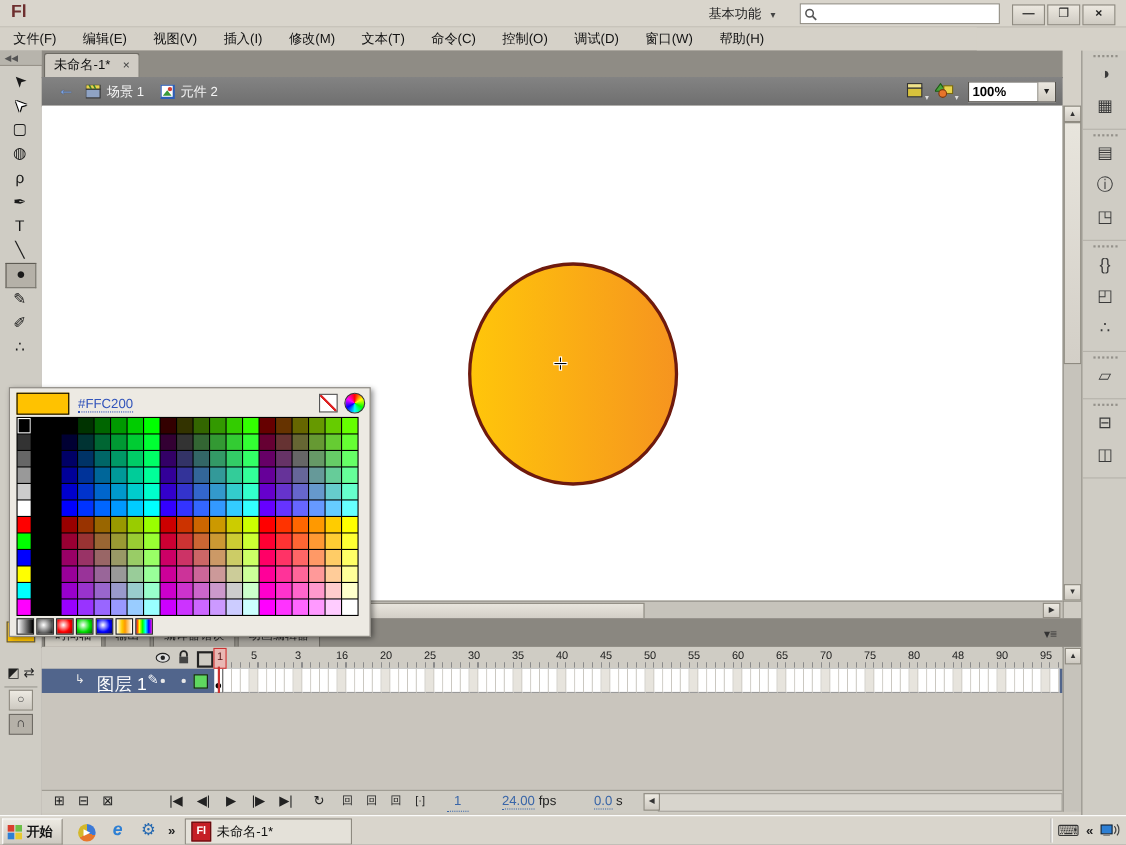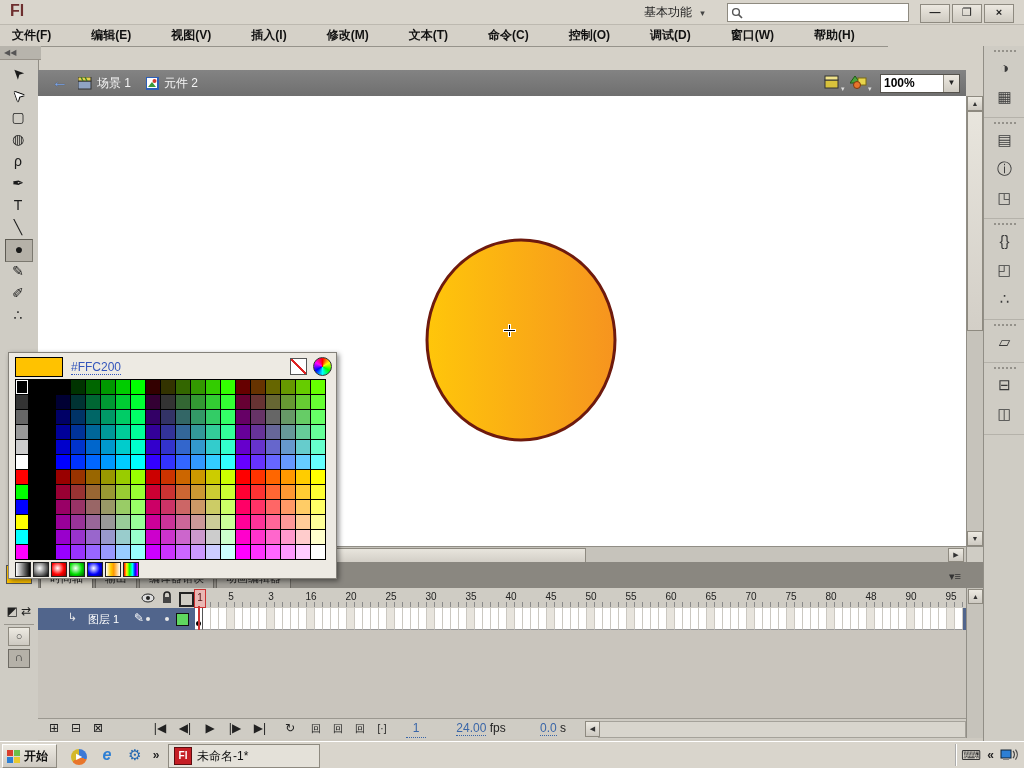--- a/index.html
+++ b/index.html
@@ -14,21 +14,21 @@
   #workspace-switcher{position:absolute;left:638px;top:3px;height:17px;padding:1px 6px;color:#222;cursor:default;}
   #workspace-switcher .arr{font-size:9px;color:#444;margin-left:5px;}
   #search-box{position:absolute;left:727px;top:3px;width:180px;height:17px;background:#fff;border:1px solid #8E8A80;display:flex;align-items:center;}
   #search-box svg{margin:0 3px;}
   #search-input{border:none;outline:none;flex:1;height:13px;font-size:11px;background:transparent;}
   .winbtn{position:absolute;top:4px;width:28px;height:17px;background:linear-gradient(#ECE8E0,#CFCBC2);
           border:1px solid #8E8A80;text-align:center;line-height:15px;font-size:11px;font-weight:bold;color:#222;}
   #btn-min{left:920px;} #btn-restore{left:952px;} #btn-close{left:984px;}
 
   
-  #menubar{left:0;top:25px;width:888px;height:21px;display:flex;align-items:center;gap:16px;background:#D5D1C8;border-bottom:1px solid #96938B;font-weight:bold;}
+  #menubar{left:0;top:25px;width:888px;height:21px;display:flex;align-items:center;gap:0;background:#D5D1C8;border-bottom:1px solid #96938B;}
   .menu-item{padding:2px 12px;cursor:default;}
 
   
   #tools-panel{left:0;top:46px;width:38px;height:695px;background:#CFCCC4;border-right:1px solid #918E86;}
   #tools-header{position:absolute;left:0;top:0;width:37px;height:13px;background:#B7B4AC;color:#555;font-size:8px;line-height:13px;padding-left:4px;border-bottom:1px solid #979289;}
   .tool{position:absolute;left:5px;width:26px;height:21px;text-align:center;line-height:21px;font-size:14px;color:#1a1a1a;cursor:default;}
   .tool.selected{background:#B5B1A8;border:1px solid #7B786F;border-top-color:#5E5B53;border-left-color:#5E5B53;line-height:19px;}
   .tool.hollow{color:#fff;text-shadow:0 0 1px #000,1px 0 #000,-1px 0 #000,0 1px #000,0 -1px #000;}
   .tool-bottom{position:absolute;left:0;width:38px;text-align:center;}
 
@@ -69,21 +69,21 @@
   .tl-tab{position:absolute;top:6px;height:19px;line-height:19px;padding:0 9px;font-size:11px;border:1px solid #67645E;border-bottom:none;background:#A3A099;color:#222;}
   .tl-tab.active{background:#CDC9C0;}
   #tl-panelmenu{position:absolute;right:22px;top:8px;color:#333;font-size:11px;}
   #tl-head{position:absolute;left:0;top:26px;width:928px;height:20px;background:#CFCCC4;border-bottom:1px solid #9B9890;}
   .head-ico{position:absolute;top:3px;width:14px;height:14px;}
   #tl-ruler{position:absolute;left:157px;top:26px;width:771px;height:20px;}
   #tl-ruler:after{content:"";position:absolute;left:0;right:0;bottom:1px;height:5px;
       background:repeating-linear-gradient(90deg,transparent 0 7px,#8a8a8a 7px 8px);}
   .ruler-num{position:absolute;top:3px;width:20px;text-align:center;font-size:10px;color:#222;}
   #tl-layer{position:absolute;left:0;top:46px;width:928px;height:22px;background:#51658C;color:#F4F4F4;}
-  #tl-layer .lname{position:absolute;left:50px;top:4px;font-size:11px;color:#fff;}
+  #tl-layer .lname{position:absolute;left:50px;top:4px;font-size:16px;color:#fff;}
   #tl-layer .licon{position:absolute;left:30px;top:3px;color:#E8E8E8;font-size:11px;}
   #tl-layer .lpencil{position:absolute;left:96px;top:3px;font-size:12px;color:#fff;}
   .ldot{position:absolute;top:9px;width:4px;height:4px;border-radius:50%;background:#E8E8E8;}
   #layer-outline-swatch{position:absolute;left:138px;top:5px;width:11px;height:11px;border:1px solid #111;}
   #tl-frames{position:absolute;left:157px;top:0;height:22px;display:flex;background:#fff;}
   .frame{width:7px;height:21px;border-right:1px solid #CBC8C1;border-bottom:1px solid #999;background:#fff;}
   .frame.q{background:#E7E4DD;}
   .frame.kf{position:relative;border-right-color:#555;}
   .frame.kf:after{content:"";position:absolute;left:1px;bottom:3px;width:5px;height:5px;border-radius:50%;background:#000;}
   #playhead-line{position:absolute;left:160px;top:44px;width:2px;height:24px;background:#C33;}
@@ -192,20 +192,26 @@
     </div>
     <div class="tool-bottom" style="top:578px;border-top:1px solid #9a978f;width:30px;left:4px;"></div>
     <div class="tool-bottom" style="top:581px;">
       <span style="display:inline-block;width:20px;height:17px;background:linear-gradient(#EDEAE2,#CDC9C1);border:1px solid #8E8A80;line-height:16px;font-size:11px;color:#444;">○</span>
     </div>
     <div class="tool-bottom" style="top:603px;">
       <span style="display:inline-block;width:20px;height:17px;background:#B5B1A8;border:1px solid #6E6B64;line-height:15px;font-size:12px;font-weight:bold;color:#333;">∩</span>
     </div>
   </div>
 
+  <div id="doc-tabbar" class="abs">
+    <span id="doc-tab">
+      <span>未命名-1*</span>
+      <span class="close">×</span>
+    </span>
+  </div>
 
   <div id="editbar" class="abs">
     <span id="back-button">←</span>
     <span id="crumb-scene" class="crumb">
       <svg width="14" height="13" viewBox="0 0 14 13">
         <rect x="0" y="4" width="13" height="8" fill="#8FA3C4" stroke="#333" stroke-width="1"></rect>
         <rect x="0" y="0" width="13" height="4" fill="#E8D44C" stroke="#333" stroke-width="1"></rect>
         <line x1="3" y1="0" x2="5" y2="4" stroke="#3a7a2a" stroke-width="1.4"></line>
         <line x1="7" y1="0" x2="9" y2="4" stroke="#3a7a2a" stroke-width="1.4"></line>
       </svg>

